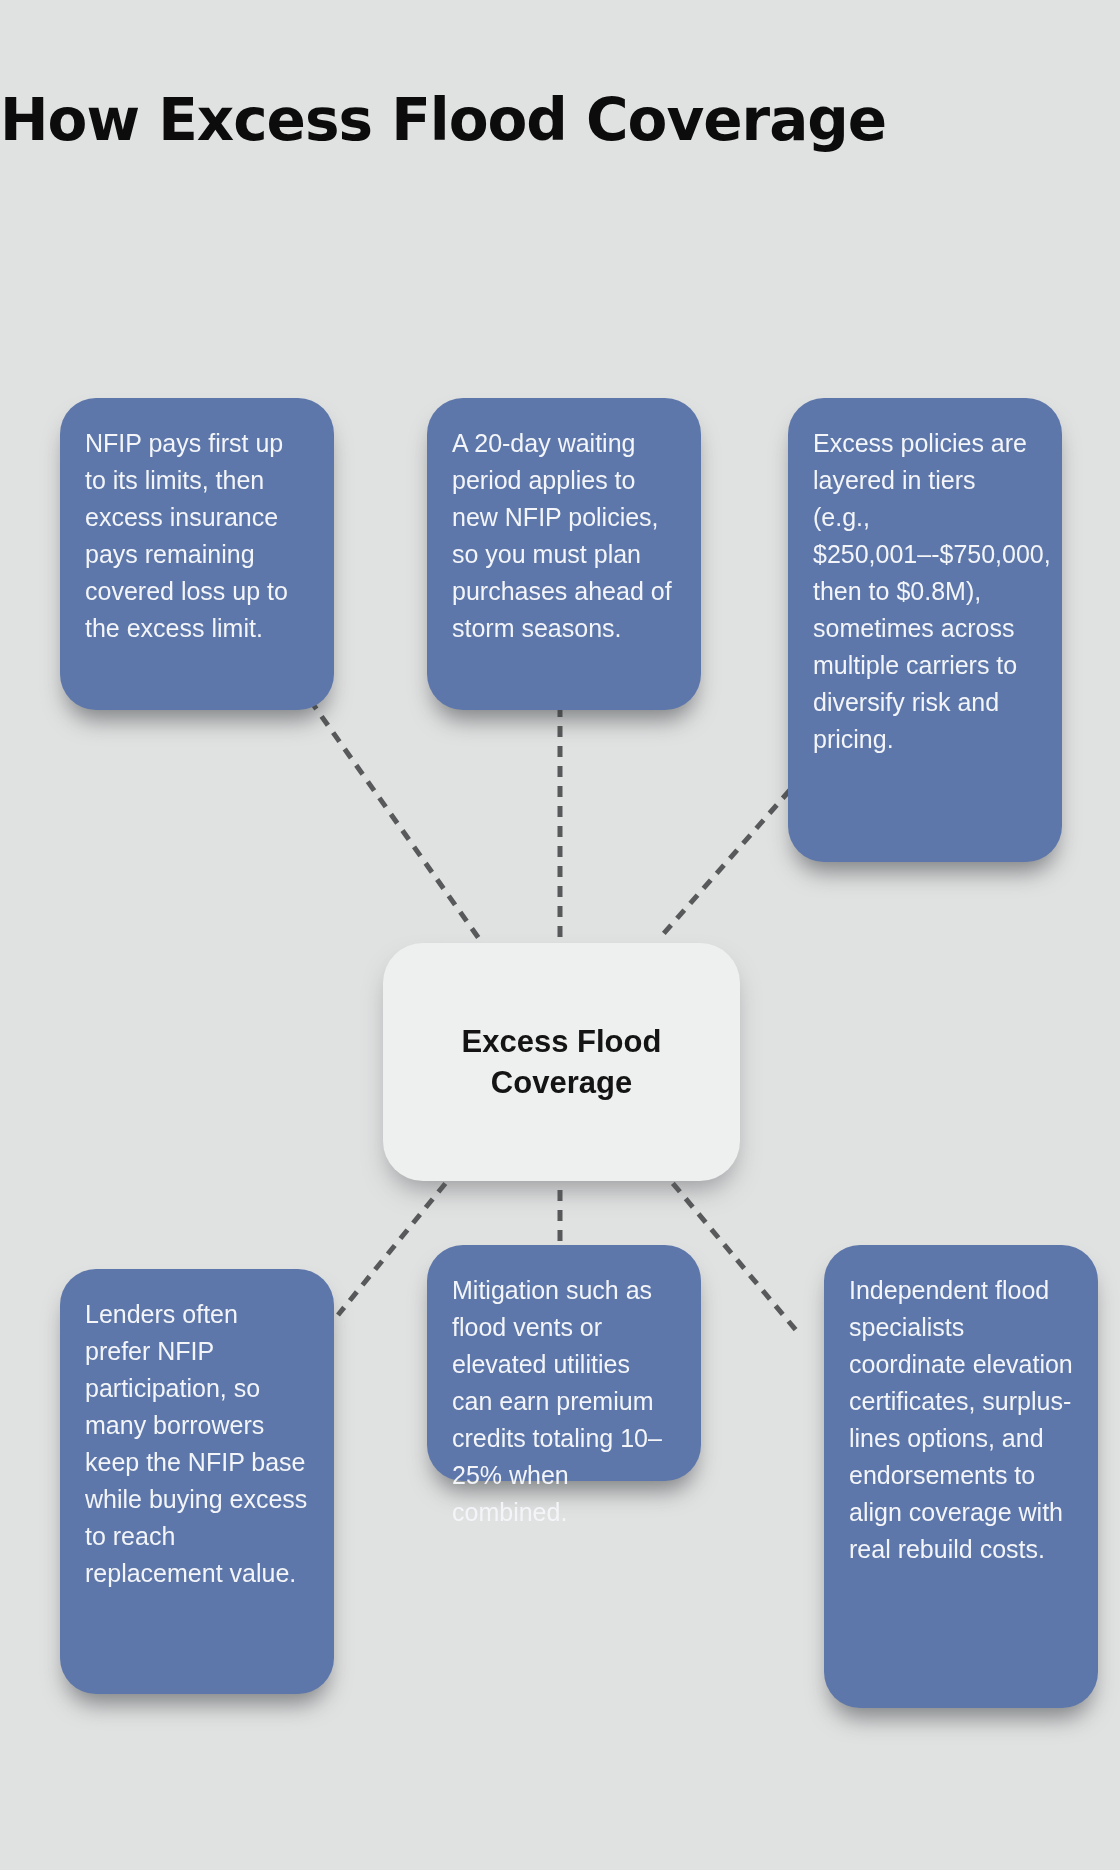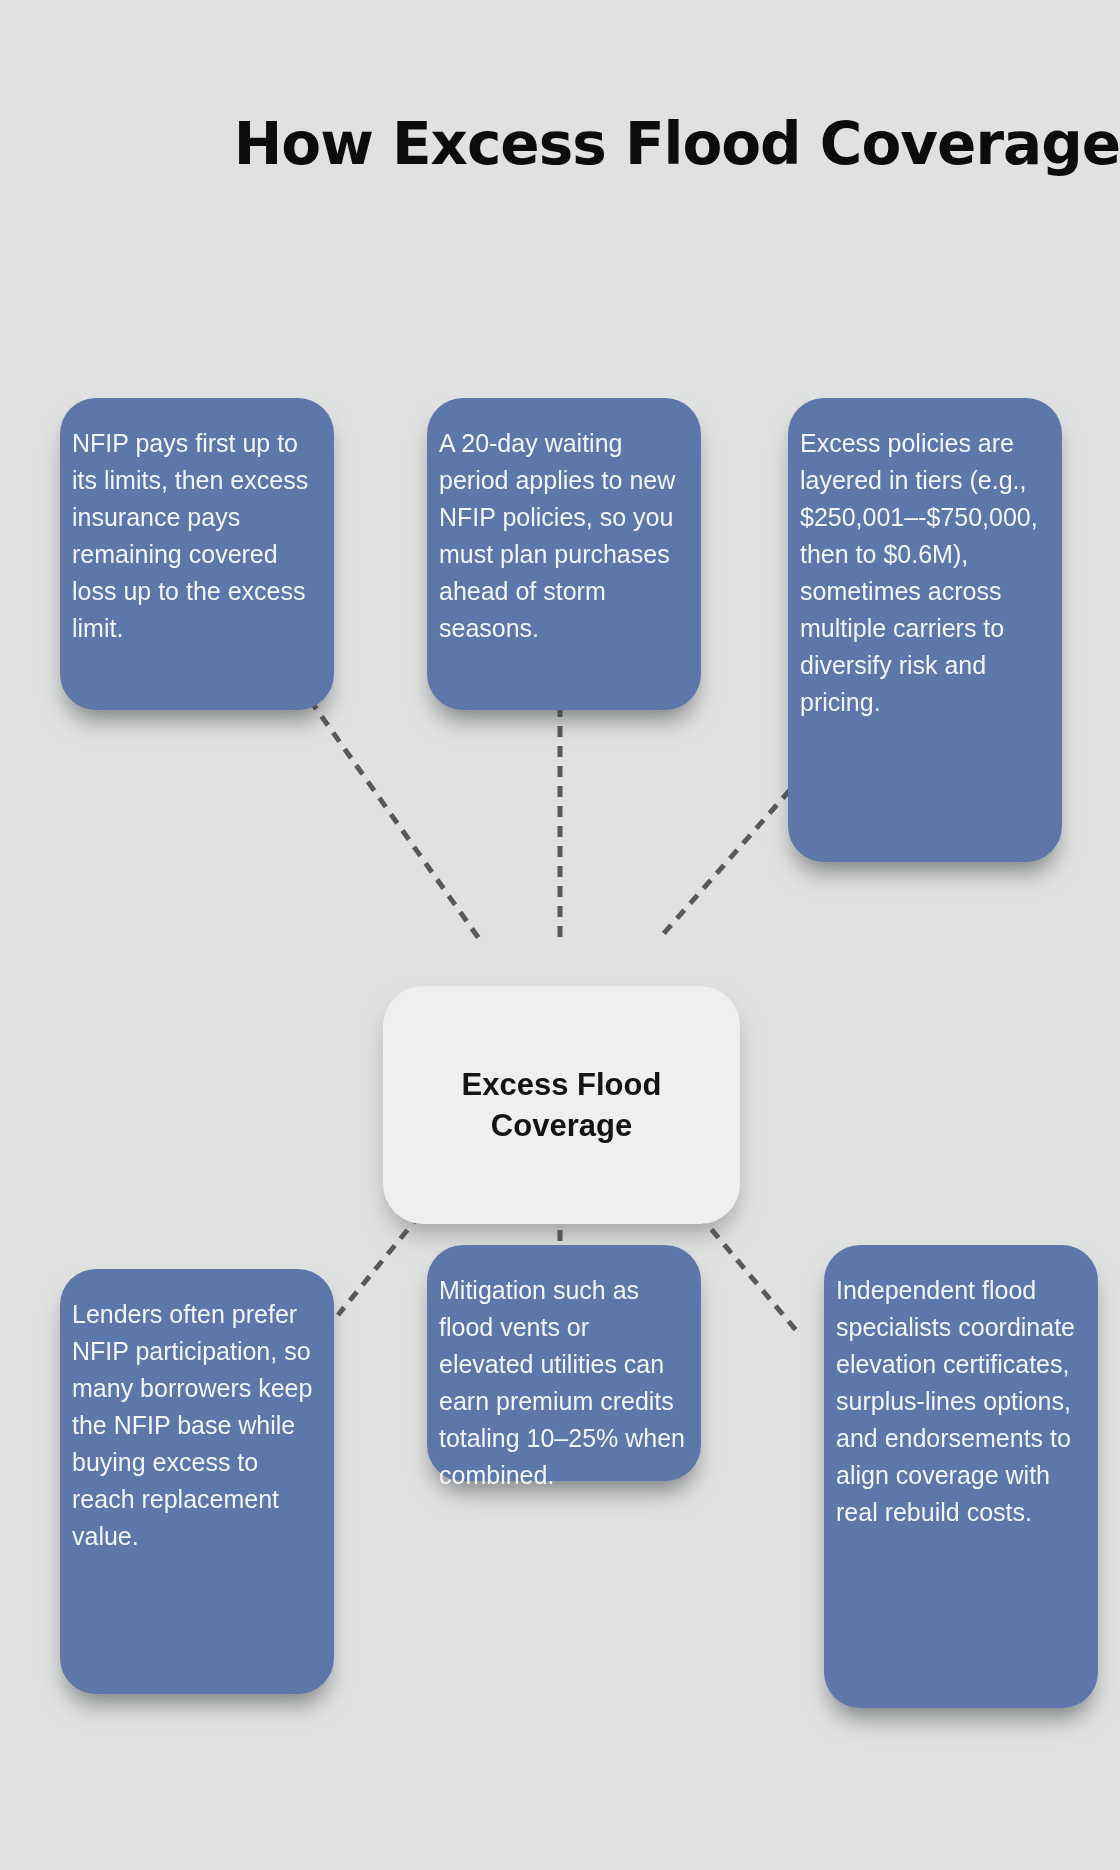--- a/index.html
+++ b/index.html
@@ -9,65 +9,64 @@
     background: #e0e1e1;
     font-family: "Liberation Sans", sans-serif;
     overflow: hidden;
   }
 
   .title {
     position: absolute;
     top: 84px;
     left: 0;
     width: 1120px;
-    text-align: right;
+    text-align: left;
     color: #0c0c0c;
     font-family: "DejaVu Sans", sans-serif;
     font-weight: 700;
     font-size: 58px;
     line-height: 73px;
     letter-spacing: -1px;
-    margin-top: 24px;
   }
 
   .connectors {
     position: absolute;
     top: 0; left: 0;
     z-index: 1;
   }
   .connectors line {
     stroke: #58595a;
     stroke-width: 5;
     stroke-dasharray: 11 9;
   }
 
   .card {
     position: absolute;
     z-index: 2;
     width: 274px;
     background: #5d77ab;
     border-radius: 36px;
-    padding: 27px 12px;
+    padding: 27px 25px;
     color: #f3f5f8;
     font-size: 25px;
     line-height: 37px;
     box-shadow: 0 16px 22px -6px rgba(55, 58, 62, 0.55);
   }
   .card-1 { left: 60px;  top: 398px; height: 312px; }
   .card-2 { left: 427px; top: 398px; height: 312px; }
   .card-3 { left: 788px; top: 398px; height: 464px; }
   .card-4 { left: 60px;  top: 1269px; height: 425px; }
   .card-5 { left: 427px; top: 1245px; height: 236px; }
   .card-6 { left: 824px; top: 1245px; height: 463px; }
 
   .center-node {
     position: absolute;
     z-index: 2;
     left: 383px;
-    top: 986px;
+    top: 943px;
     width: 357px;
     height: 238px;
     background: #eef0f0;
     border-radius: 40px;
     display: flex;
     align-items: center;
     justify-content: center;
     text-align: center;
     padding: 16px 62px;
     color: #141414;
@@ -95,21 +94,21 @@
 
 <section class="card card-1">
   <span>NFIP pays first up to its limits, then excess insurance pays remaining covered loss up to the excess limit.</span>
 </section>
 
 <section class="card card-2">
   <span>A 20-day waiting period applies to new NFIP policies, so you must plan purchases ahead of storm seasons.</span>
 </section>
 
 <section class="card card-3">
-  <span>Excess policies are layered in tiers (e.g., $250,001–-$750,000, then to $0.6M), sometimes across multiple carriers to diversify risk and pricing.</span>
+  <span>Excess policies are layered in tiers (e.g., $250,001–-$750,000, then to $0.8M), sometimes across multiple carriers to diversify risk and pricing.</span>
 </section>
 
 <section class="center-node">
   <span>Excess Flood Coverage</span>
 </section>
 
 <section class="card card-4">
   <span>Lenders often prefer NFIP participation, so many borrowers keep the NFIP base while buying excess to reach replacement value.</span>
 </section>
 

